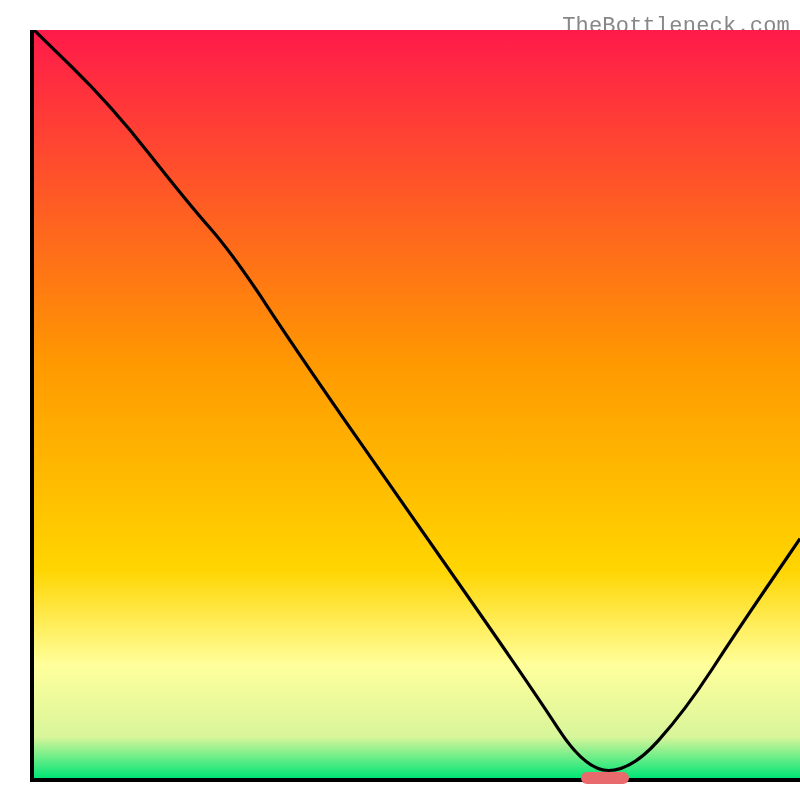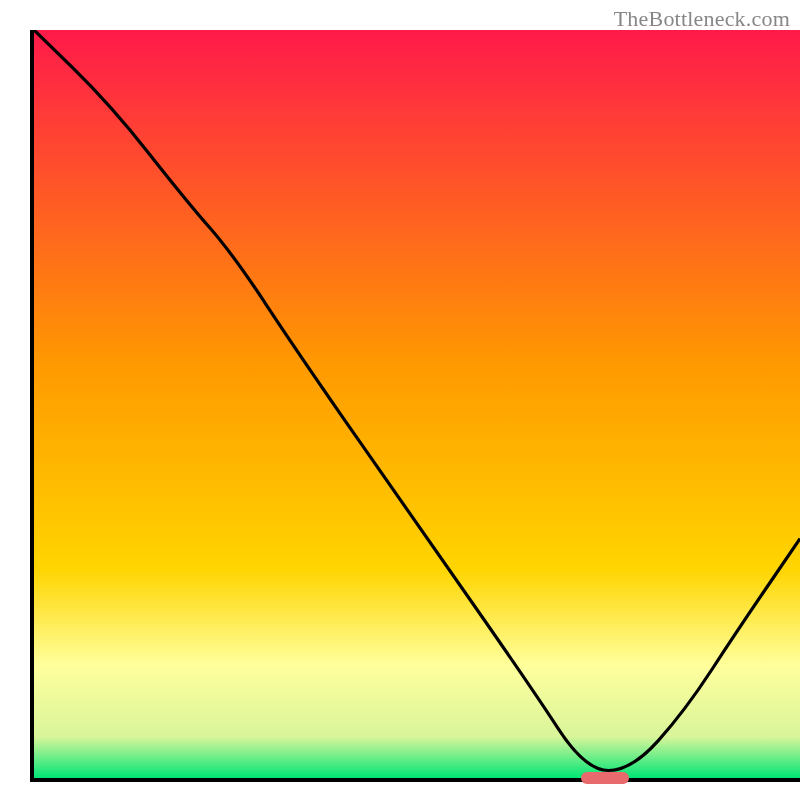--- a/index.html
+++ b/index.html
@@ -1,22 +1,22 @@
 <!DOCTYPE html>
 <html><head>
 <meta charset="utf-8">
 <style>
   * { margin: 0; padding: 0; box-sizing: border-box; }
   html, body { width: 800px; height: 800px; overflow: hidden; background: #fff; }
   .wrap { position: relative; width: 800px; height: 800px; }
   .watermark {
     position: absolute;
-    top: 6px;
+    top: 14px;
     right: 10px;
-    font-family: Liberation Serif, serif;
+    font-family: Liberation Mono, monospace;
     font-size: 22px;
     color: #878787;
     font-weight: 500;
     letter-spacing: 0.2px;
   }
   .axis {
     position: absolute;
     background: #000;
   }
   .axis-x { left: 30px; right: 0; bottom: 18px; height: 4px; }

